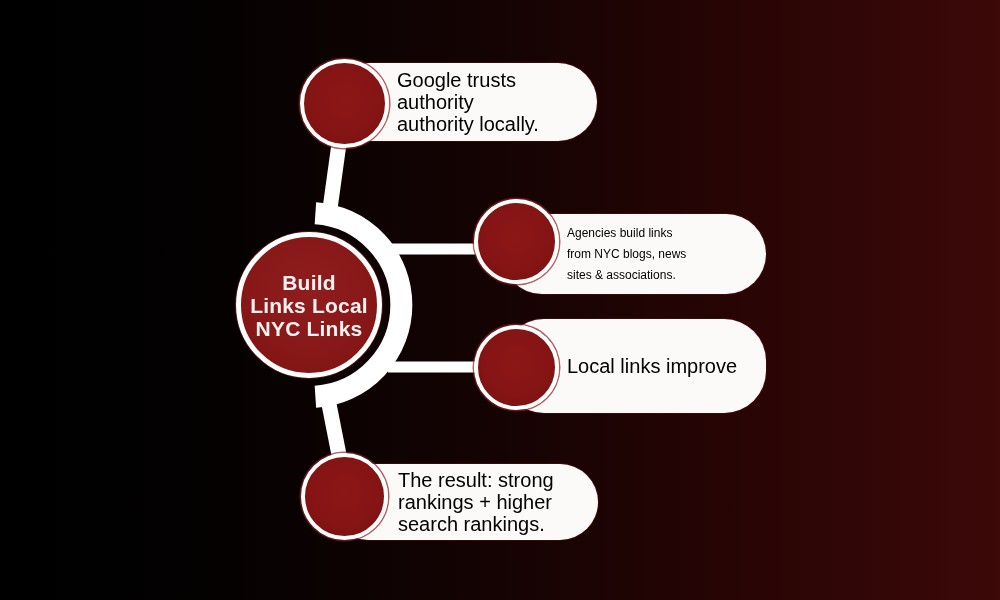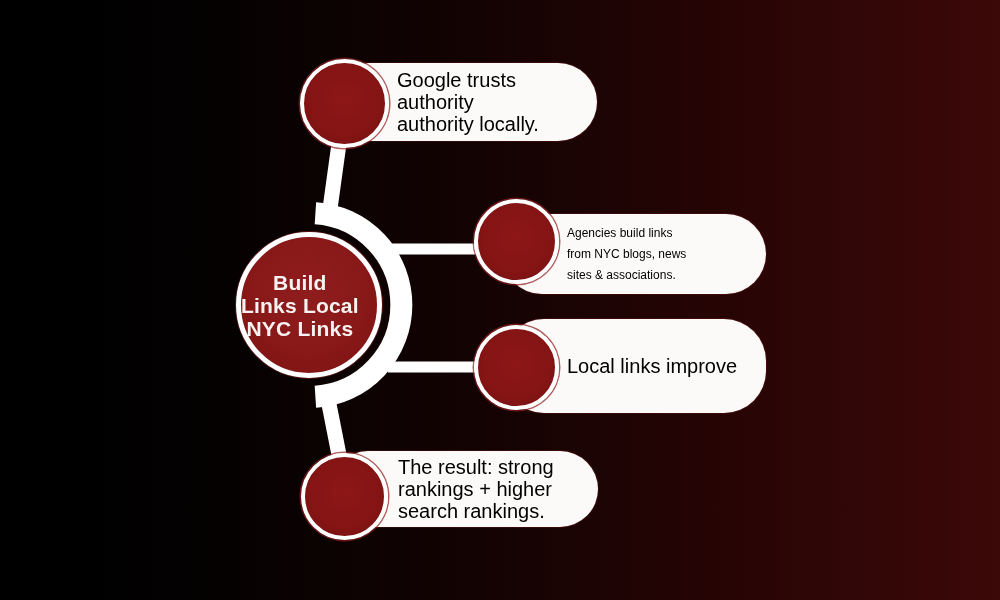--- a/index.html
+++ b/index.html
@@ -13,40 +13,40 @@
   svg.connectors { position:absolute; left:0; top:0; width:1000px; height:600px; display:block; }
   .stroke-white { stroke:#ffffff; fill:none; }
 
   
   .hub {
     position:absolute; left:236px; top:232px; width:146px; height:146px;
     box-sizing:border-box; border-radius:50%;
     background: radial-gradient(circle at 50% 42%, #8f1d1d 0%, #891818 55%, #7b1212 100%);
     border:5px solid #ffffff;
     box-shadow: 0 0 0 1px rgba(150,30,30,0.55);
-    display:flex; align-items:center; 
+    display:flex; align-items:center; justify-content:center;
   }
   .hub-text {
     text-align:center; color:#f7f2f2; font-size:21px; font-weight:600;
     line-height:23px; letter-spacing:0.2px;
   }
 
   
   .pill {
     position:absolute; box-sizing:border-box;
     background:#fcfaf9; border-radius:42px;
     box-shadow: 0 0 0 1px rgba(130,25,25,0.30);
     display:flex; align-items:center;
     color:#000000; font-weight:500;
   }
   .pill .line { white-space:nowrap; }
   .pill1 { left:330px; top:63px;  width:267px; height:78px; padding-left:67px; font-size:20px; line-height:22px; }
   .pill2 { left:502px; top:202px; width:264px; height:80px; padding-left:65px; font-size:12px; line-height:21px;margin-top:12px; }
   .pill3 { left:502px; top:319px; width:264px; height:94px; padding-left:65px; font-size:20px; line-height:22px; }
-  .pill4 { left:330px; top:451px; width:268px; height:76px; padding-left:68px; font-size:20px; line-height:22px; }
+  .pill4 { left:330px; top:464px; width:268px; height:76px; padding-left:68px; font-size:20px; line-height:22px; }
 
   
   .node {
     position:absolute; box-sizing:border-box; border-radius:50%;
     background: radial-gradient(circle at 50% 45%, #8d1717 0%, #851414 60%, #711010 100%);
     border:4px solid #ffffff;
     box-shadow: 0 0 0 1.5px rgba(145,28,28,0.70);
   }
   .node1 { left:300px; top:59px;  width:89px; height:89px; }
   .node2 { left:474px; top:199px; width:85px; height:85px; }

